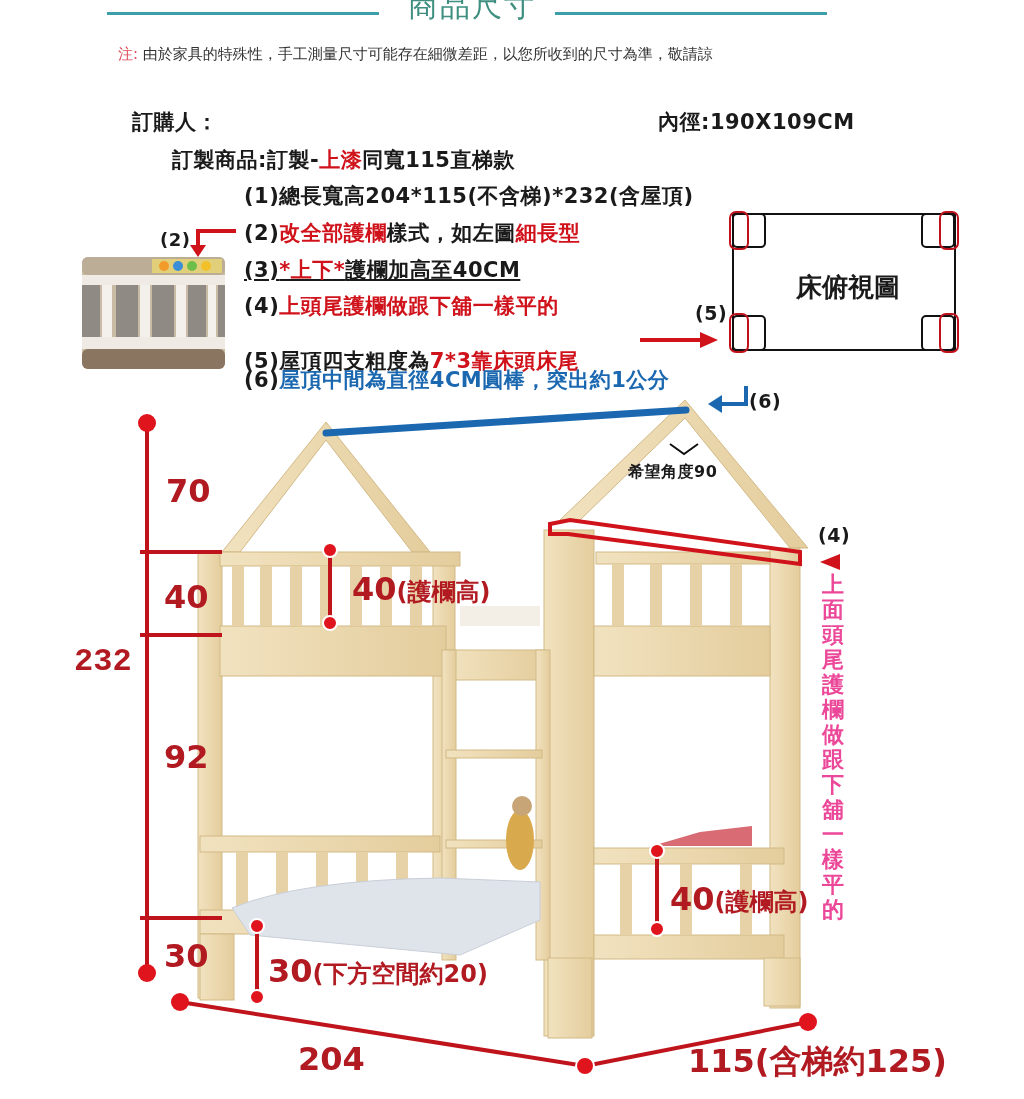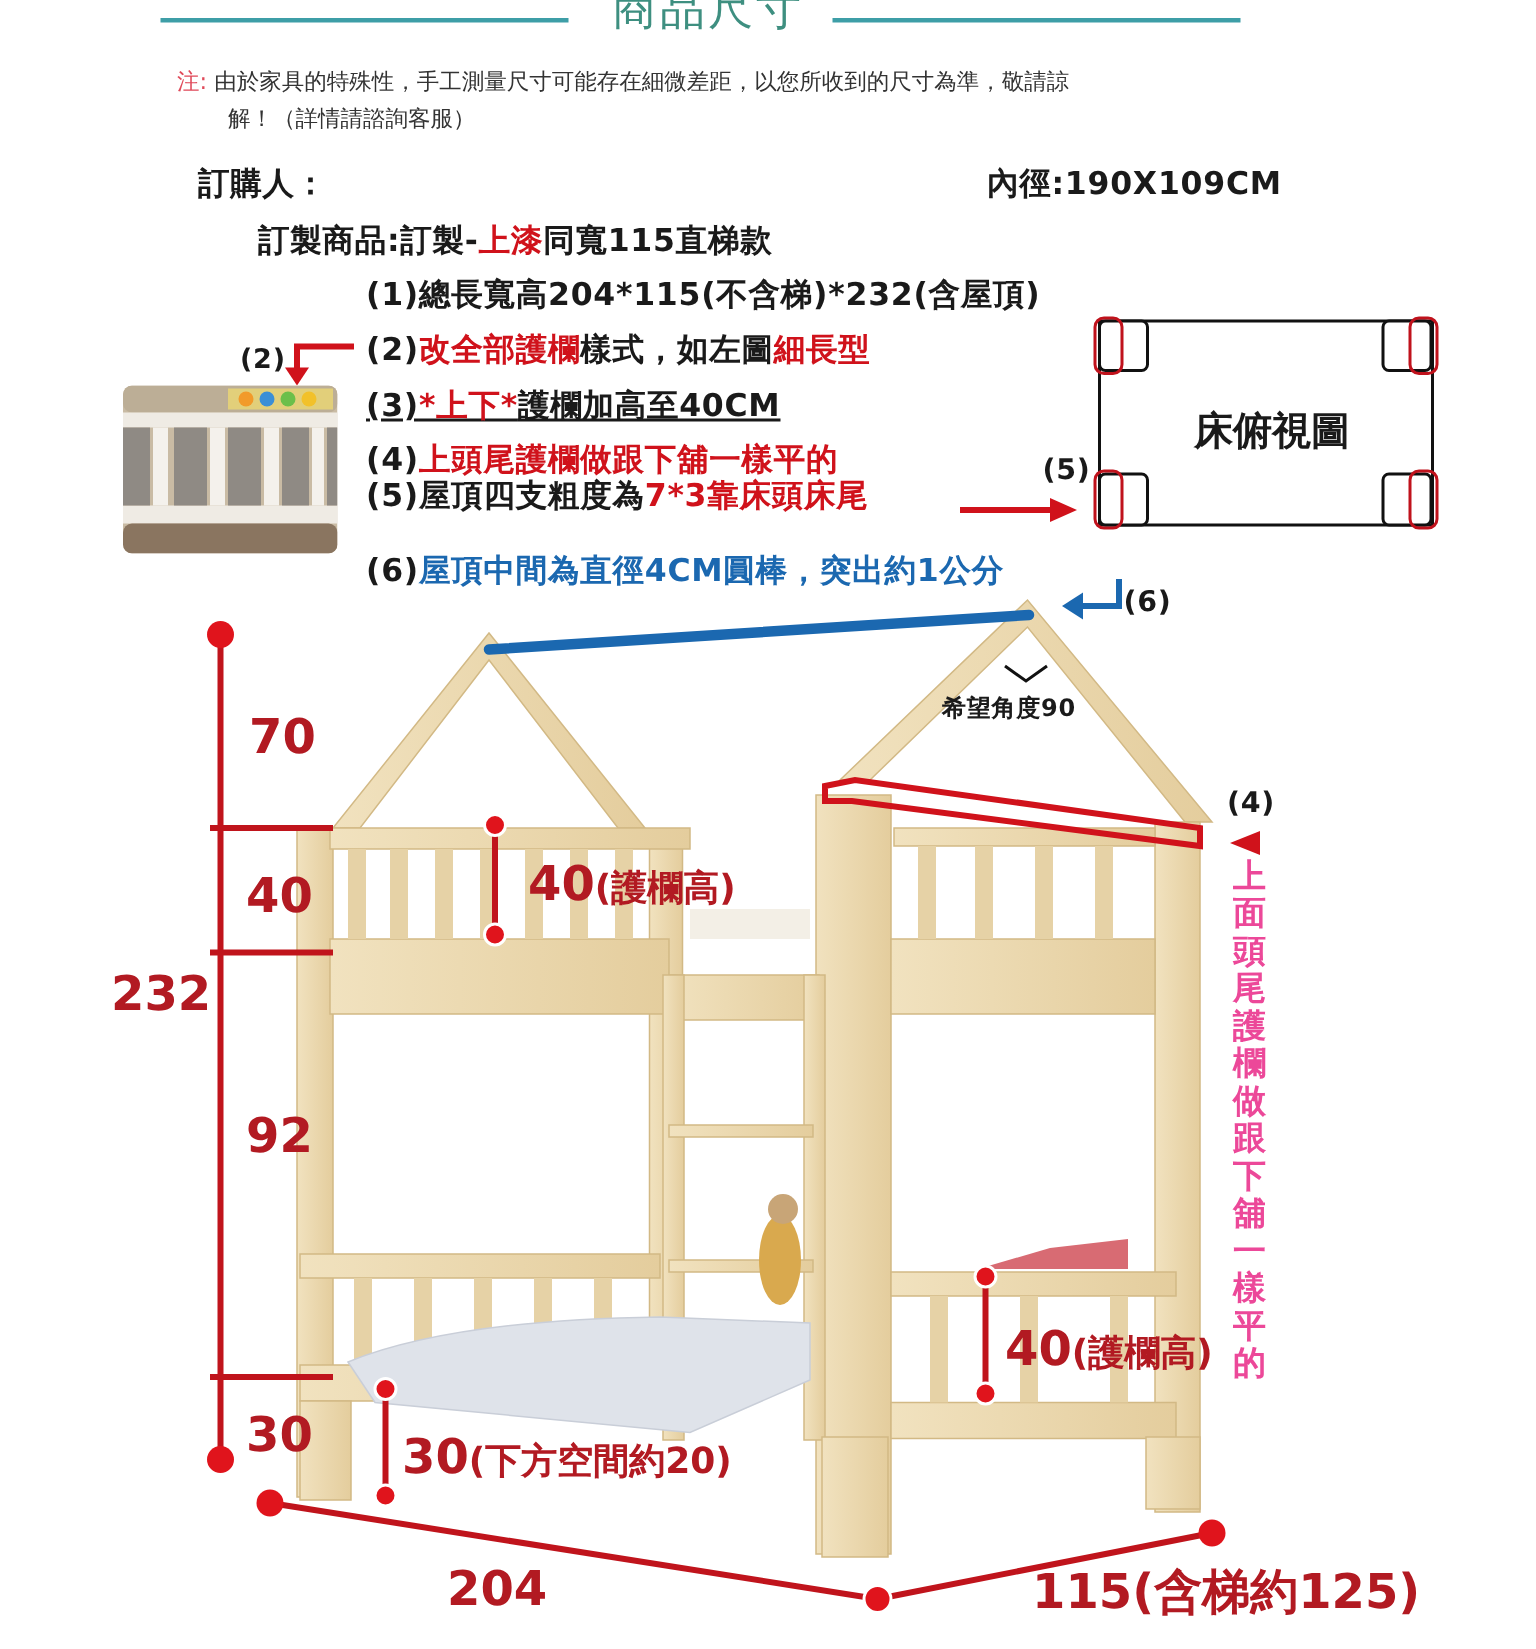--- a/index.html
+++ b/index.html
@@ -23,21 +23,20 @@
 </head>
 <body>
 
 <div class="hdr-line" style="left:107px;width:272px;"></div>
 <div class="hdr-title">商品尺寸</div>
 <div class="hdr-line" style="left:555px;width:272px;"></div>
 
 <div class="note">
   <span class="lbl">注:</span>
   <span>由於家具的特殊性，手工測量尺寸可能存在細微差距，以您所收到的尺寸為準，敬請諒</span>
-  <span class="cont">解！（詳情請諮詢客服）</span>
 </div>
 
 <div class="line big" style="left:132px;top:108px;">訂購人：</div>
 <div class="line big" style="left:658px;top:108px;">內徑:190X109CM</div>
 
 <div class="line big" style="left:132px;top:146px;padding-left:40px;">
   <span>訂製商品:</span><span>訂製-</span><span class="red">上漆</span><span>同寬115直梯款</span>
 </div>
 
 <div class="line" style="left:244px;top:182px;">
@@ -45,21 +44,21 @@
 </div>
 <div class="line" style="left:244px;top:219px;">
   <span>(2)</span><span class="red">改全部護欄</span><span>樣式，如左圖</span><span class="red">細長型</span>
 </div>
 <div class="line" style="left:244px;top:256px;text-decoration:underline;">
   <span>(3)</span><span class="red">*上下*</span><span>護欄加高至40CM</span>
 </div>
 <div class="line" style="left:244px;top:292px;">
   <span>(4)</span><span class="red">上頭尾護欄做跟下舖一樣平的</span>
 </div>
-<div class="line" style="left:244px;top:316px;">
+<div class="line" style="left:244px;top:347px;">
   <span>(5)</span><span>屋頂四支粗度為</span><span class="red">7*3靠床頭床尾</span>
 </div>
 <div class="line" style="left:244px;top:366px;">
   <span>(6)</span><span class="blue">屋頂中間為直徑4CM圓棒，突出約1公分</span>
 </div>
 
 <div class="line" style="left:160px;top:229px;font-size:18px;">(2)</div>
 <svg class="abs" style="left:188px;top:225px;" width="50" height="34">
   <polyline points="48,6 10,6 10,22" fill="none" stroke="#d0121b" stroke-width="4"></polyline>
   <polygon points="2,20 18,20 10,32" fill="#d0121b"></polygon>
@@ -222,21 +221,21 @@
     <line x1="180" y1="1002" x2="585" y2="1066"></line>
     <line x1="585" y1="1066" x2="808" y2="1022"></line>
     <circle cx="180" cy="1002" r="9" stroke="none"></circle>
     <circle cx="585" cy="1066" r="9" stroke="#fff" stroke-width="2"></circle>
     <circle cx="808" cy="1022" r="9" stroke="none"></circle>
   </g>
 </svg>
 
 <div class="vlabel" style="left:166px;top:472px;">70</div>
 <div class="vlabel" style="left:164px;top:578px;">40</div>
-<div class="vlabel" style="left:74px;top:643px;">232</div>
+<div class="vlabel" style="left:74px;top:643px;font-family:Liberation Mono, monospace;">232</div>
 <div class="vlabel" style="left:164px;top:738px;">92</div>
 <div class="vlabel" style="left:164px;top:937px;">30</div>
 
 <div class="vlabel" style="left:352px;top:570px;">
   <span>40</span><span class="dim-small">(護欄高)</span>
 </div>
 <div class="vlabel" style="left:670px;top:880px;">
   <span>40</span><span class="dim-small">(護欄高)</span>
 </div>
 <div class="vlabel" style="left:268px;top:952px;">

